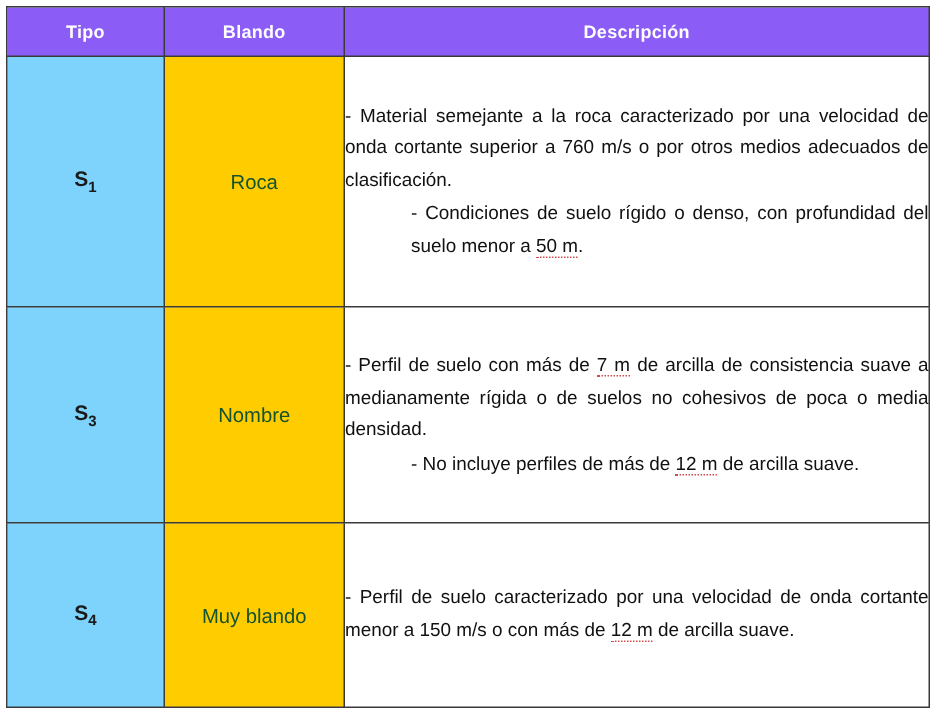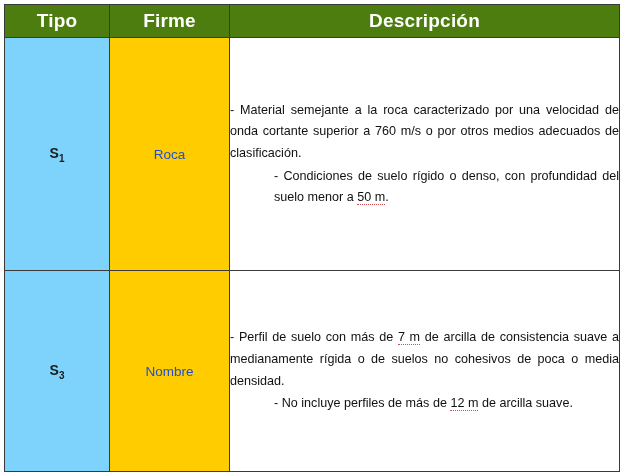--- a/index.html
+++ b/index.html
@@ -26,24 +26,24 @@
     height: 468px;
     border: 1px solid #3a3a3a;
   }
   table.soil-table td, table.soil-table th {
     border: 1px solid #3a3a3a;
     vertical-align: middle;
     padding: 0;
   }
   
   thead th {
-    background: #4d7c0f;
+    background: #8b5cf6;
     color: #ffffff;
     font-weight: bold;
-    font-size: 19px;
+    font-size: 12px;
     text-align: center;
     height: 32px;
     letter-spacing: 0.2px;
   }
   
   col.col-tipo { width: 105px; }
   col.col-nombre { width: 120px; }
   col.col-desc { width: 390px; }
 
   
@@ -54,21 +54,21 @@
     font-weight: bold;
     font-size: 14px;
   }
   td.tipo .sub {
     font-size: 10px;
     vertical-align: sub;
     font-weight: bold;
   }
   td.nombre {
     background: #ffcc00;
-    color: #1d4ed8;
+    color: #14532d;
     text-align: center;
     font-size: 13.5px;
   }
   td.desc {
     background: #ffffff;
     color: #111111;
     text-align: justify;
     text-justify: inter-word;
     font-size: 12.6px;
     line-height: 1.72;
@@ -105,21 +105,21 @@
 <div class="table-wrap">
   <table class="soil-table">
     <colgroup>
       <col class="col-tipo">
       <col class="col-nombre">
       <col class="col-desc">
     </colgroup>
     <thead>
       <tr>
         <th>Tipo</th>
-        <th>Firme</th>
+        <th>Blando</th>
         <th>Descripción</th>
       </tr>
     </thead>
     <tbody>
 
       <tr class="r1">
         <td class="tipo"><span>S</span><span class="sub">1</span></td>
         <td class="nombre">Roca</td>
         <td class="desc">
           <p>-  Material semejante a la roca caracterizado por una velocidad de onda cortante superior a 760 m/s o por otros medios adecuados de clasificación.</p>
@@ -130,16 +130,23 @@
 
       <tr class="r3">
         <td class="tipo"><span>S</span><span class="sub">3</span></td>
         <td class="nombre">Nombre</td>
         <td class="desc">
           <p>-  Perfil de suelo con más de <span class="sq">7 m</span> de arcilla de consistencia suave a medianamente rígida o de suelos no cohesivos de poca o media densidad.</p>
           <p>- No incluye perfiles de más de <span class="sq">12 m</span> de arcilla suave.</p>
         </td>
       </tr>
 
+      <tr class="r4">
+        <td class="tipo"><span>S</span><span class="sub">4</span></td>
+        <td class="nombre">Muy blando</td>
+        <td class="desc">
+          <p>- Perfil de suelo caracterizado por una velocidad de onda cortante menor a 150 m/s o con más de <span class="sq">12 m</span> de arcilla suave.</p>
+        </td>
+      </tr>
 
     </tbody>
   </table>
 </div>
 
 </body></html>

